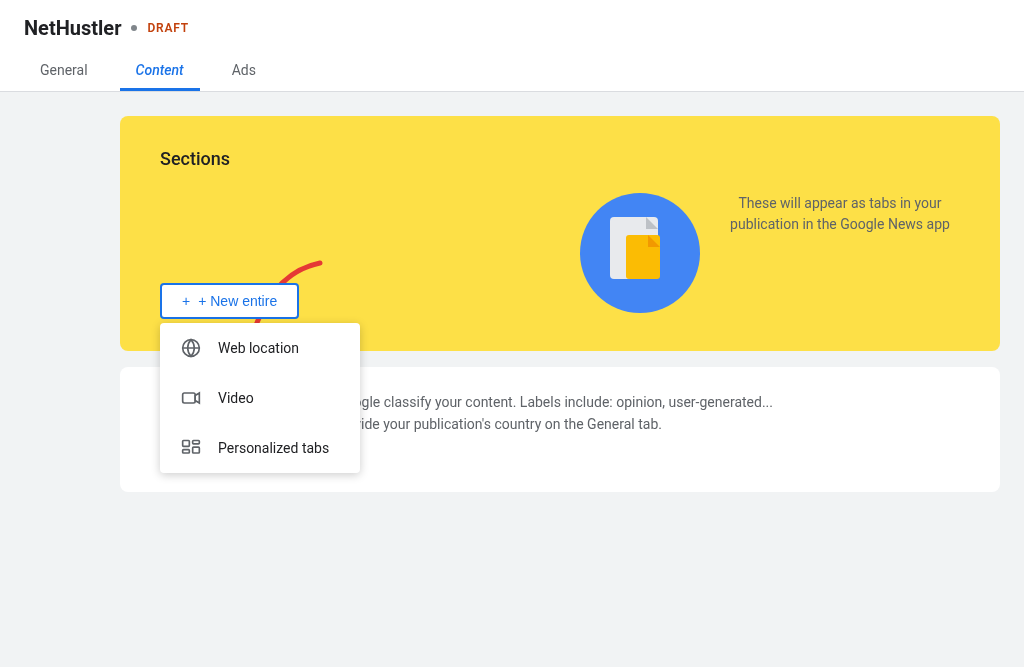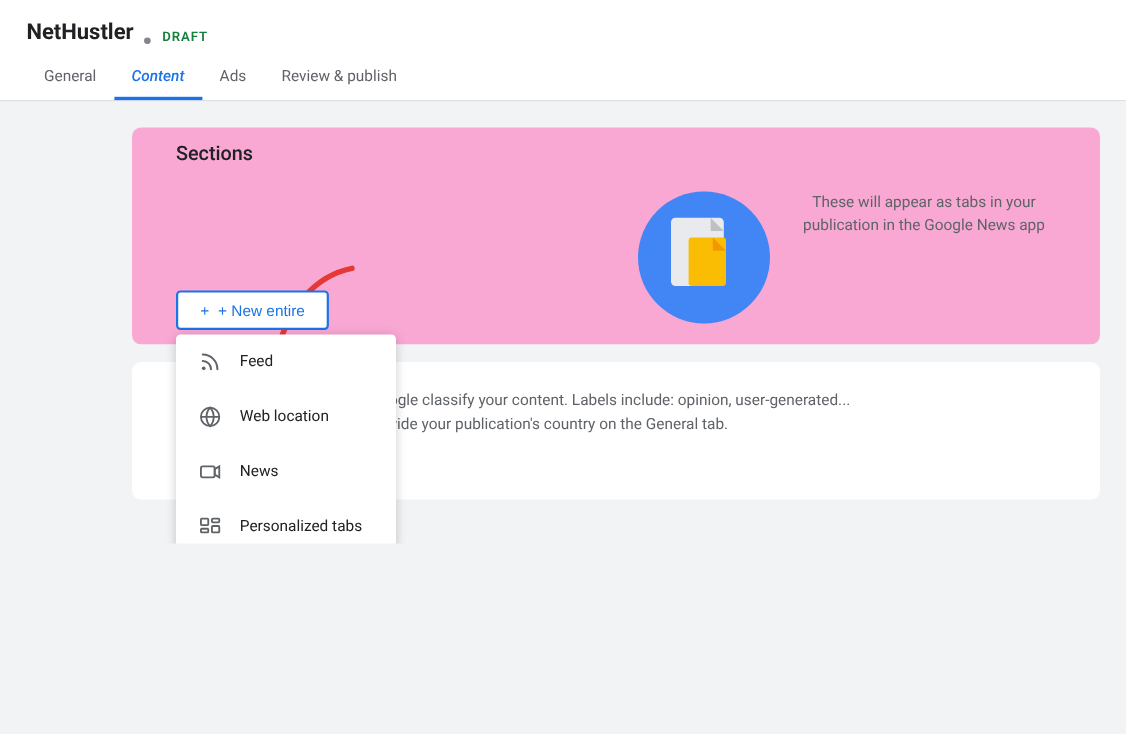--- a/index.html
+++ b/index.html
@@ -12,46 +12,46 @@
 
     
     .header {
       background: #fff;
       padding: 16px 24px 0 24px;
       border-bottom: 1px solid #dadce0;
       position: relative;
     }
     .header-title {
       display: flex;
-      align-items: flex-end;
+      align-items: center;
       gap: 10px;
       margin-bottom: 12px;
     }
     .app-name {
       font-size: 20px;
       font-weight: 700;
       color: #202124;
     }
     .draft-dot {
       width: 6px;
       height: 6px;
       background: #80868b;
       border-radius: 50%;
     }
     .draft-label {
       font-size: 12px;
       font-weight: 600;
-      color: #15803d;
+      color: #c2410c;
       letter-spacing: 0.8px;
     }
 
     
     .nav-tabs {
       display: flex;
-      gap: 0;
+      gap: 16px;
       align-items: flex-end;
     }
     .nav-tab {
       padding: 10px 16px;
       font-size: 14px;
       color: #5f6368;
       cursor: pointer;
       border-bottom: 3px solid transparent;
       white-space: nowrap;
       user-select: none;
@@ -65,23 +65,23 @@
 
     
     .main {
       padding: 24px 24px 24px 120px;
       display: flex;
       flex-direction: column;
       gap: 0;
     }
 
     .card {
-      background: #f9a8d4;
+      background: #fde047;
       border-radius: 8px;
-      padding: 13px 40px;
+      padding: 32px 40px;
       margin-bottom: 16px;
       position: relative;
     }
 
     .sections-title {
       font-size: 18px;
       font-weight: 500;
       color: #202124;
       margin-bottom: 24px;
     }
@@ -233,21 +233,20 @@
 <div class="header">
   <div class="header-title">
     <span class="app-name">NetHustler</span>
     <div class="draft-dot"></div>
     <span class="draft-label">DRAFT</span>
   </div>
   <nav class="nav-tabs">
     <div class="nav-tab">General</div>
     <div class="nav-tab active">Content</div>
     <div class="nav-tab">Ads</div>
-    <div class="nav-tab">Review &amp; publish</div>
   </nav>
 </div>
 
 <div class="main">
 
   <div class="card">
     <div class="sections-title">Sections</div>
 
     <div class="sections-content">
 
@@ -261,50 +260,39 @@
         </svg>
 
         <div class="btn-wrapper" style="margin-top: 90px;">
           <button class="new-section-btn">
             <span>+</span>
             <span>+ New entire</span>
           </button>
 
           <div class="dropdown-menu">
 
-            <div class="dropdown-item">
-              <span class="menu-icon">
-
-                <svg width="20" height="20" viewBox="0 0 24 24" fill="currentColor" color="#5f6368">
-                  <path d="M4 11a9 9 0 0 1 9 9" stroke="#5f6368" stroke-width="2.2" fill="none" stroke-linecap="round"></path>
-                  <path d="M4 4a16 16 0 0 1 16 16" stroke="#5f6368" stroke-width="2.2" fill="none" stroke-linecap="round"></path>
-                  <circle cx="5" cy="19" r="2" fill="#5f6368"></circle>
-                </svg>
-              </span>
-              <span>Feed</span>
-            </div>
 
             <div class="dropdown-item">
               <span class="menu-icon">
                 <svg width="20" height="20" viewBox="0 0 24 24" fill="none" stroke="#5f6368" stroke-width="2">
                   <circle cx="12" cy="12" r="10"></circle>
                   <path d="M2 12h20M12 2a15.3 15.3 0 0 1 4 10 15.3 15.3 0 0 1-4 10 15.3 15.3 0 0 1-4-10 15.3 15.3 0 0 1 4-10z"></path>
                 </svg>
               </span>
               <span>Web location</span>
             </div>
 
             <div class="dropdown-item">
               <span class="menu-icon">
                 <svg width="20" height="20" viewBox="0 0 24 24" fill="none" stroke="#5f6368" stroke-width="2">
                   <rect x="2" y="6" width="15" height="12" rx="2"></rect>
                   <path d="M17 9l5-3v12l-5-3V9z"></path>
                 </svg>
               </span>
-              <span>News</span>
+              <span>Video</span>
             </div>
 
             <div class="dropdown-item">
               <span class="menu-icon">
                 <svg width="20" height="20" viewBox="0 0 24 24" fill="none" stroke="#5f6368" stroke-width="2">
                   <rect x="2" y="3" width="8" height="7" rx="1"></rect>
                   <rect x="14" y="3" width="8" height="4" rx="1"></rect>
                   <rect x="2" y="14" width="8" height="4" rx="1"></rect>
                   <rect x="14" y="11" width="8" height="7" rx="1"></rect>
                 </svg>

